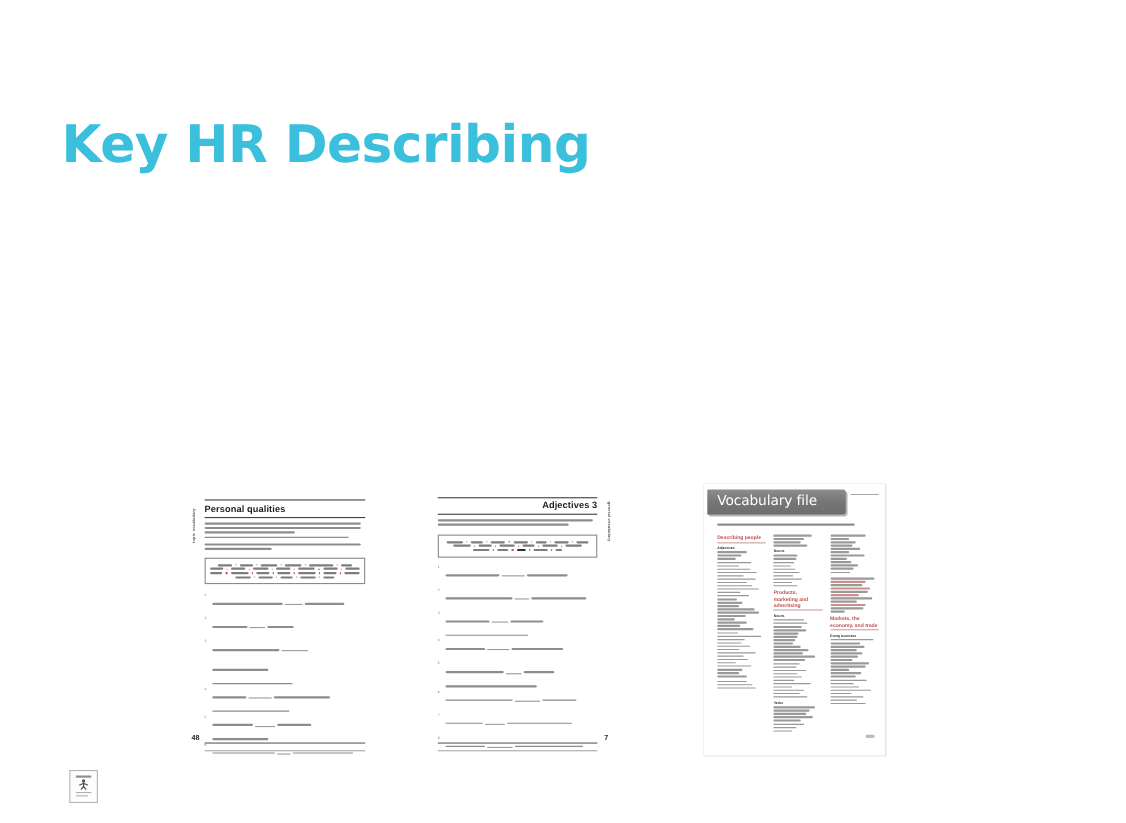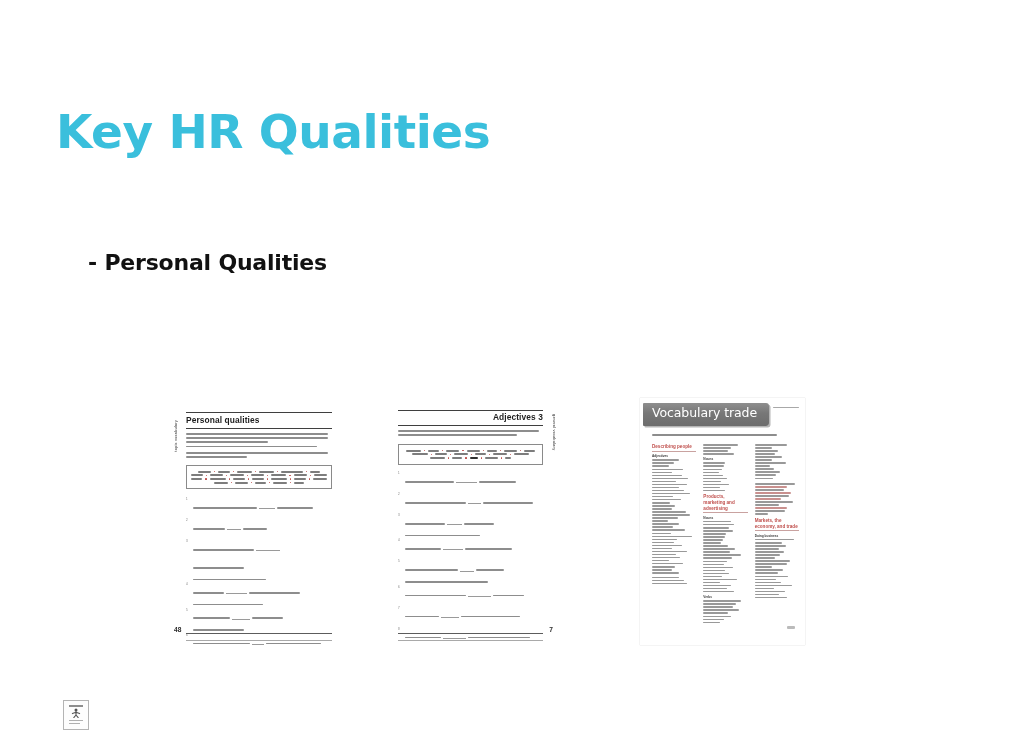--- a/index.html
+++ b/index.html
@@ -30,20 +30,21 @@
     font-family:"DejaVu Sans", sans-serif;
     white-space:nowrap;letter-spacing:-0.2px;
   }
   .bullet-0{top:250px;}
   .bullet-1{top:318px;}
 
   
   .doc{
     position:absolute;background:#ffffff;
     overflow:hidden;
+    margin-top:42px;
   }
   .doc-1{left:172px;top:402px;width:168px;height:243px;}
   .doc-2{left:390px;top:400px;width:167px;height:245px;}
   .doc-3{left:640px;top:398px;width:165px;height:247px;
          box-shadow:0 0 1px rgba(0,0,0,.25);}
 
   
   .side-tab{
     position:absolute;
     font-size:3.6px;font-weight:bold;color:#5a5a5a;
@@ -184,23 +185,22 @@
   .logo-badge .fig{
     position:absolute;left:50%;top:7px;transform:translateX(-50%);
     width:12px;height:10px;
   }
 </style>
 </head>
 <body>
 
 <div id="slide">
 
-  <div class="slide-title">Key HR Qualities</div>
-
-  <div class="bullet bullet-0">- Personal Qualities</div>
+  <div class="slide-title">Key HR Describing</div>
+
 
   <div class="doc doc-1">
 
     <div class="side-tab side-tab-left">topic vocabulary</div>
 
     <div class="ws-rule" style="top:10px;"></div>
     <div class="ws-title" style="left:14px;top:13px;">Personal qualities</div>
     <div class="ws-rule" style="top:26px;"></div>
 
     <div class="ws-intro" style="top:31px;">
@@ -394,21 +394,21 @@
       </div>
 
     <div class="pg-num right">7</div>
     <div class="pg-rule" style="left:8px;right:14px;"></div>
     <div class="pg-credit" style="left:8px;right:14px;"></div>
   </div>
 
   <div class="doc doc-3">
 
     <div class="vf-banner"></div>
-    <div class="vf-banner-text">Vocabulary trade</div>
+    <div class="vf-banner-text">Vocabulary file</div>
     <div class="vf-corner">
         <span class="ln"></span>
       </div>
 
     <div class="vf-note">
         <span class="ln"></span>
       </div>
 
     <div class="vf-cols">
 

